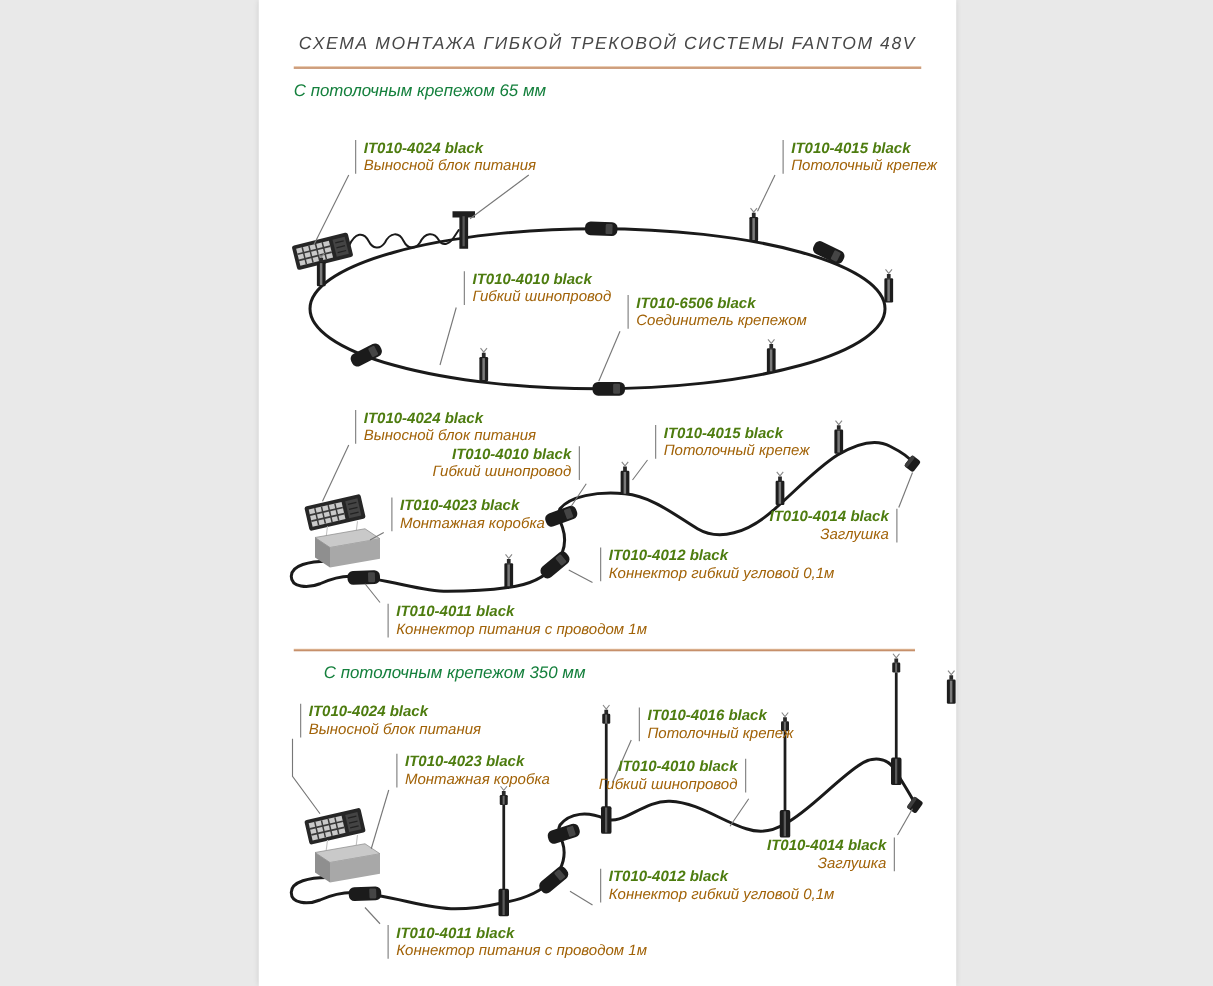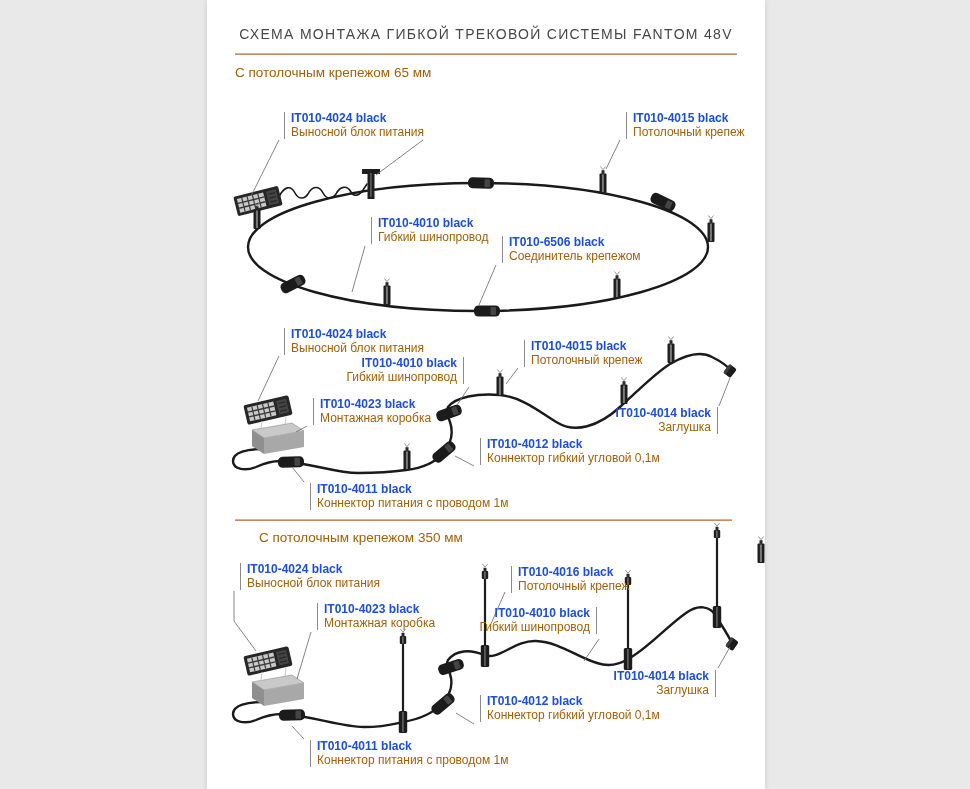--- a/index.html
+++ b/index.html
@@ -1,30 +1,30 @@
 <!DOCTYPE html>
 <html><head>
 <meta charset="utf-8">
 <style>
   html,body{margin:0;padding:0;background:#e9e9e9;font-family:"Liberation Sans",sans-serif;}
-  .canvas{position:relative;width:970px;height:789px;background:#e9e9e9;overflow:hidden;}
+  .canvas{position:relative;width:970px;height:789px;background:#e9e9e9;overflow:hidden;font-style:italic;}
   .page{position:absolute;left:207px;top:0;width:558px;height:789px;background:#ffffff;
         box-shadow:0 0 5px rgba(0,0,0,0.15);}
   .title{position:absolute;left:207px;top:26px;width:558px;text-align:center;
          font-size:14px;letter-spacing:1.3px;color:#474747;}
   .divider{position:absolute;height:2px;background:linear-gradient(#e6c3a4,#b97a52);}
   .divider.d1{left:235px;top:53px;width:502px;}
   .divider.d2{left:235px;top:519px;width:497px;}
-  .section-heading{position:absolute;font-size:13.5px;color:#a16207;}
+  .section-heading{position:absolute;font-size:13.5px;color:#15803d;}
   .sh1{left:235px;top:65px;}
   .sh2{left:235px;top:530px;margin-left:24px;}
   svg.overlay{position:absolute;left:0;top:0;width:970px;height:789px;}
   .lbl{position:absolute;font-size:12px;line-height:13.5px;white-space:nowrap;
        padding-left:6px;border-left:1px solid #8a8a8a;}
-  .lbl .code{font-weight:bold;color:#1d4ed8;}
+  .lbl .code{font-weight:bold;color:#4d7c0f;}
   .lbl .desc{color:#a16207;}
   .lbl.right{border-left:none;padding-left:0;border-right:1px solid #8a8a8a;
        padding-right:6px;text-align:right;}
   .track{fill:none;stroke:#1a1a1a;stroke-width:2.4;stroke-linecap:round;}
   .ld{stroke:#777;stroke-width:0.9;fill:none;}
   .guide{stroke:#c2c2c2;stroke-width:0.9;}
 </style>
 </head>
 <body>
 

